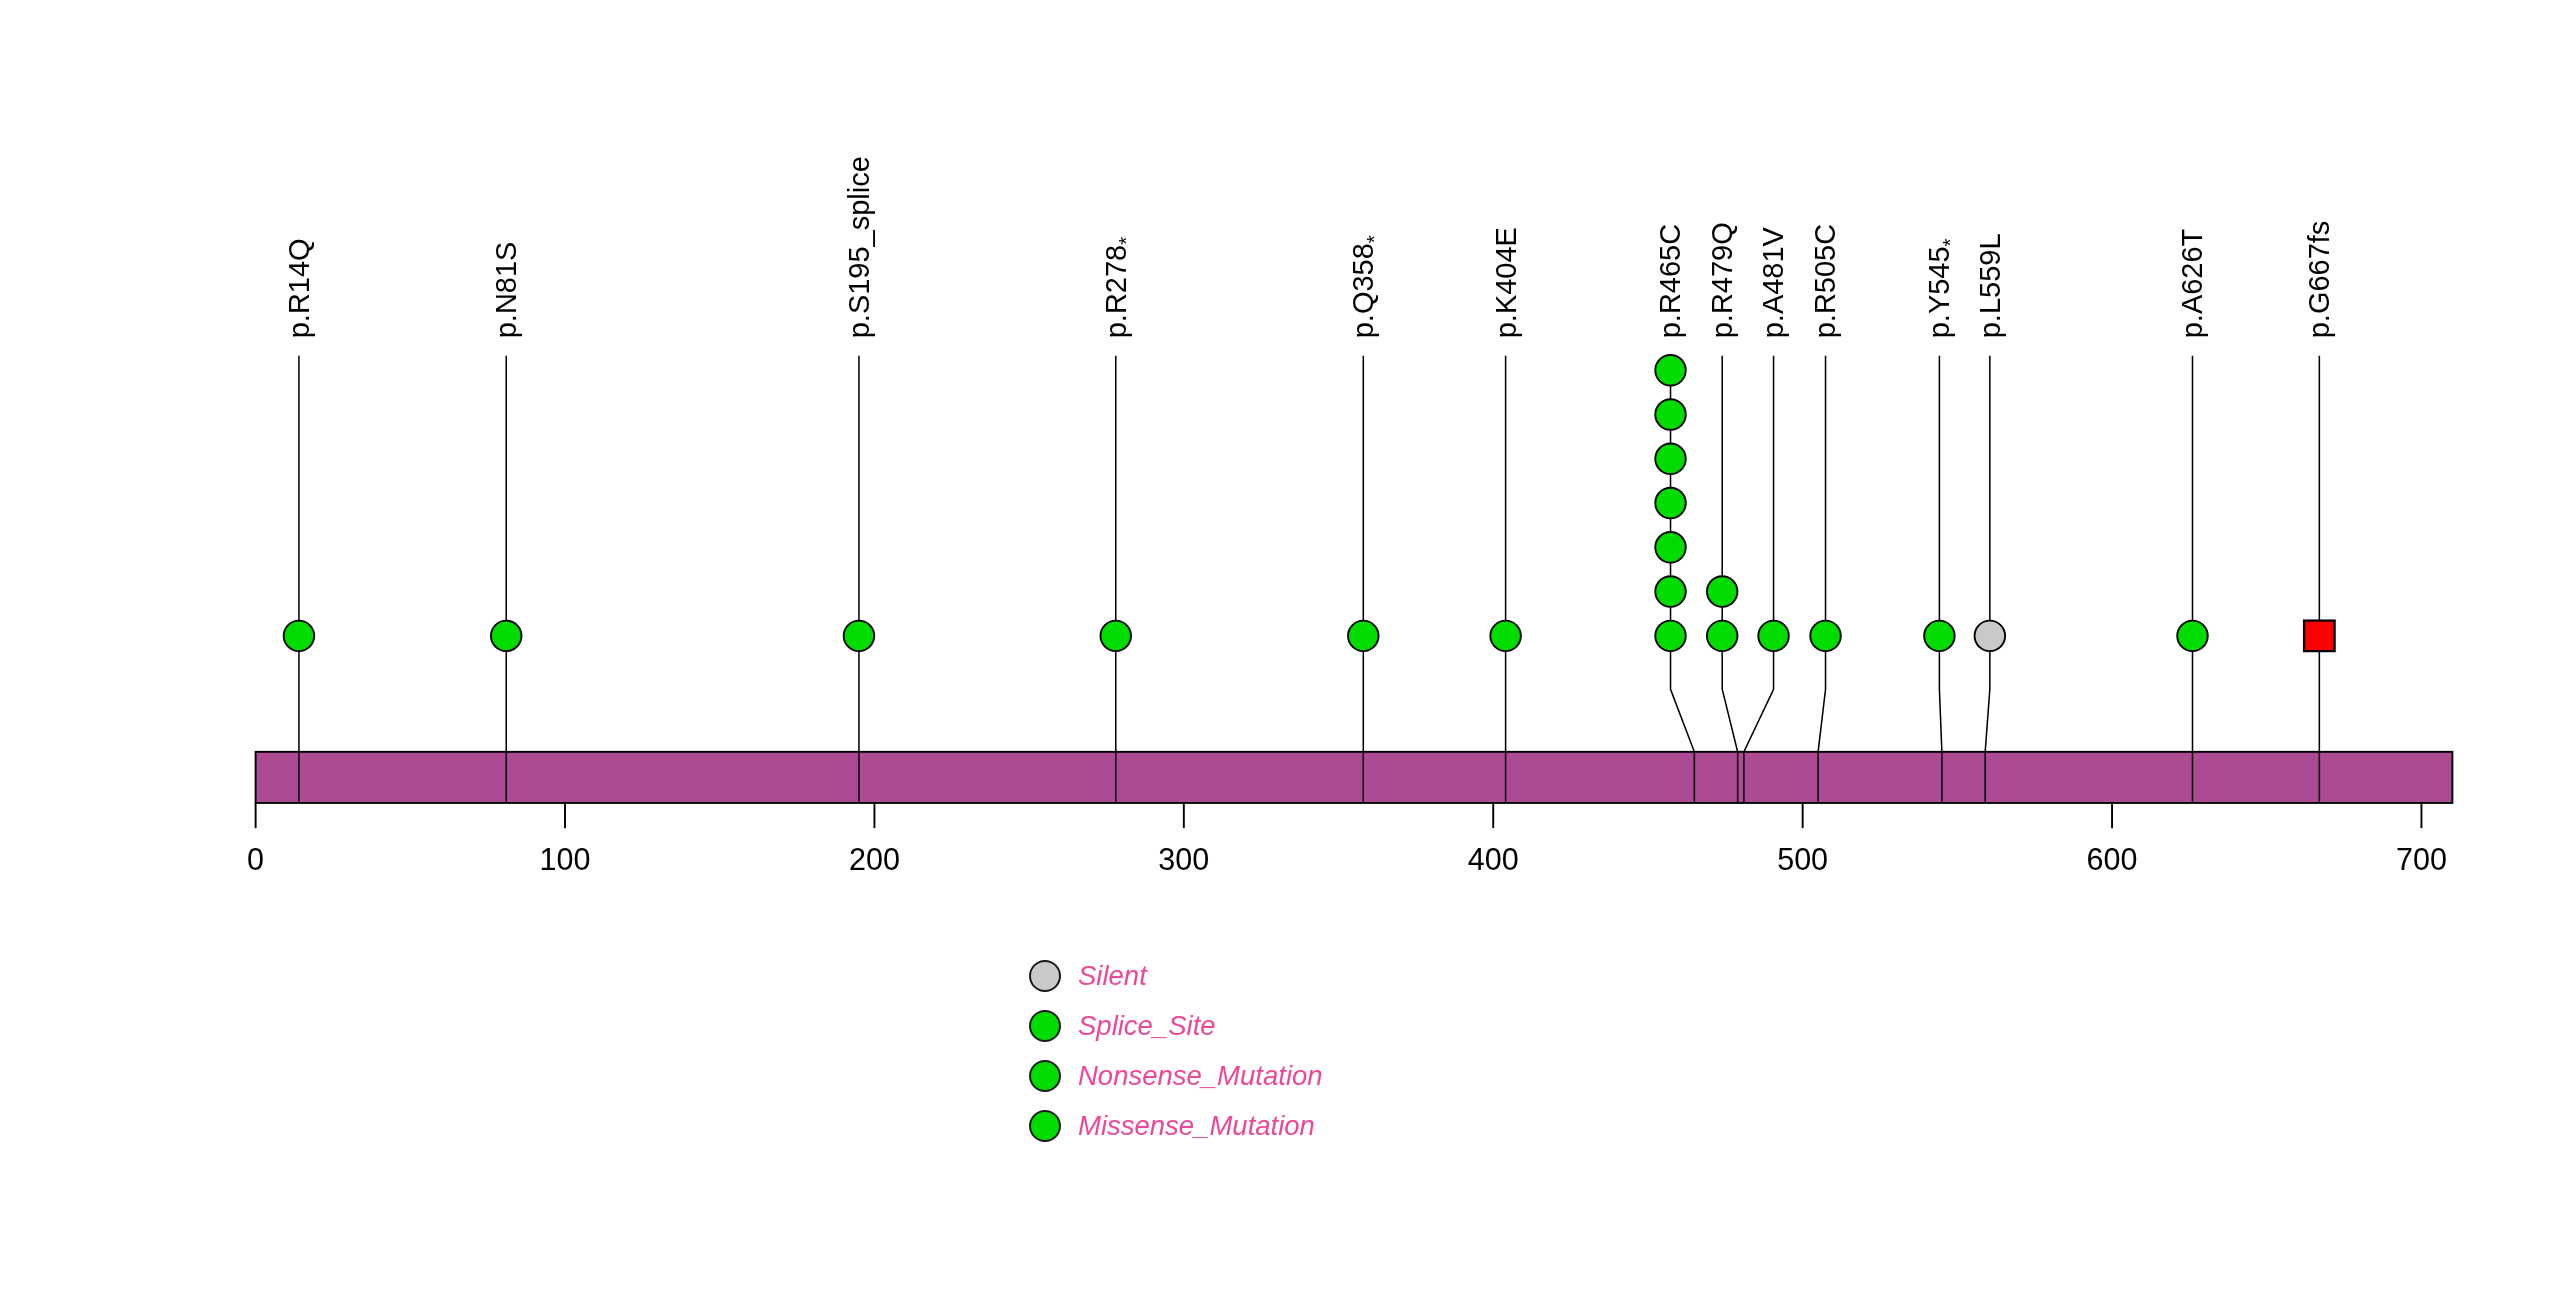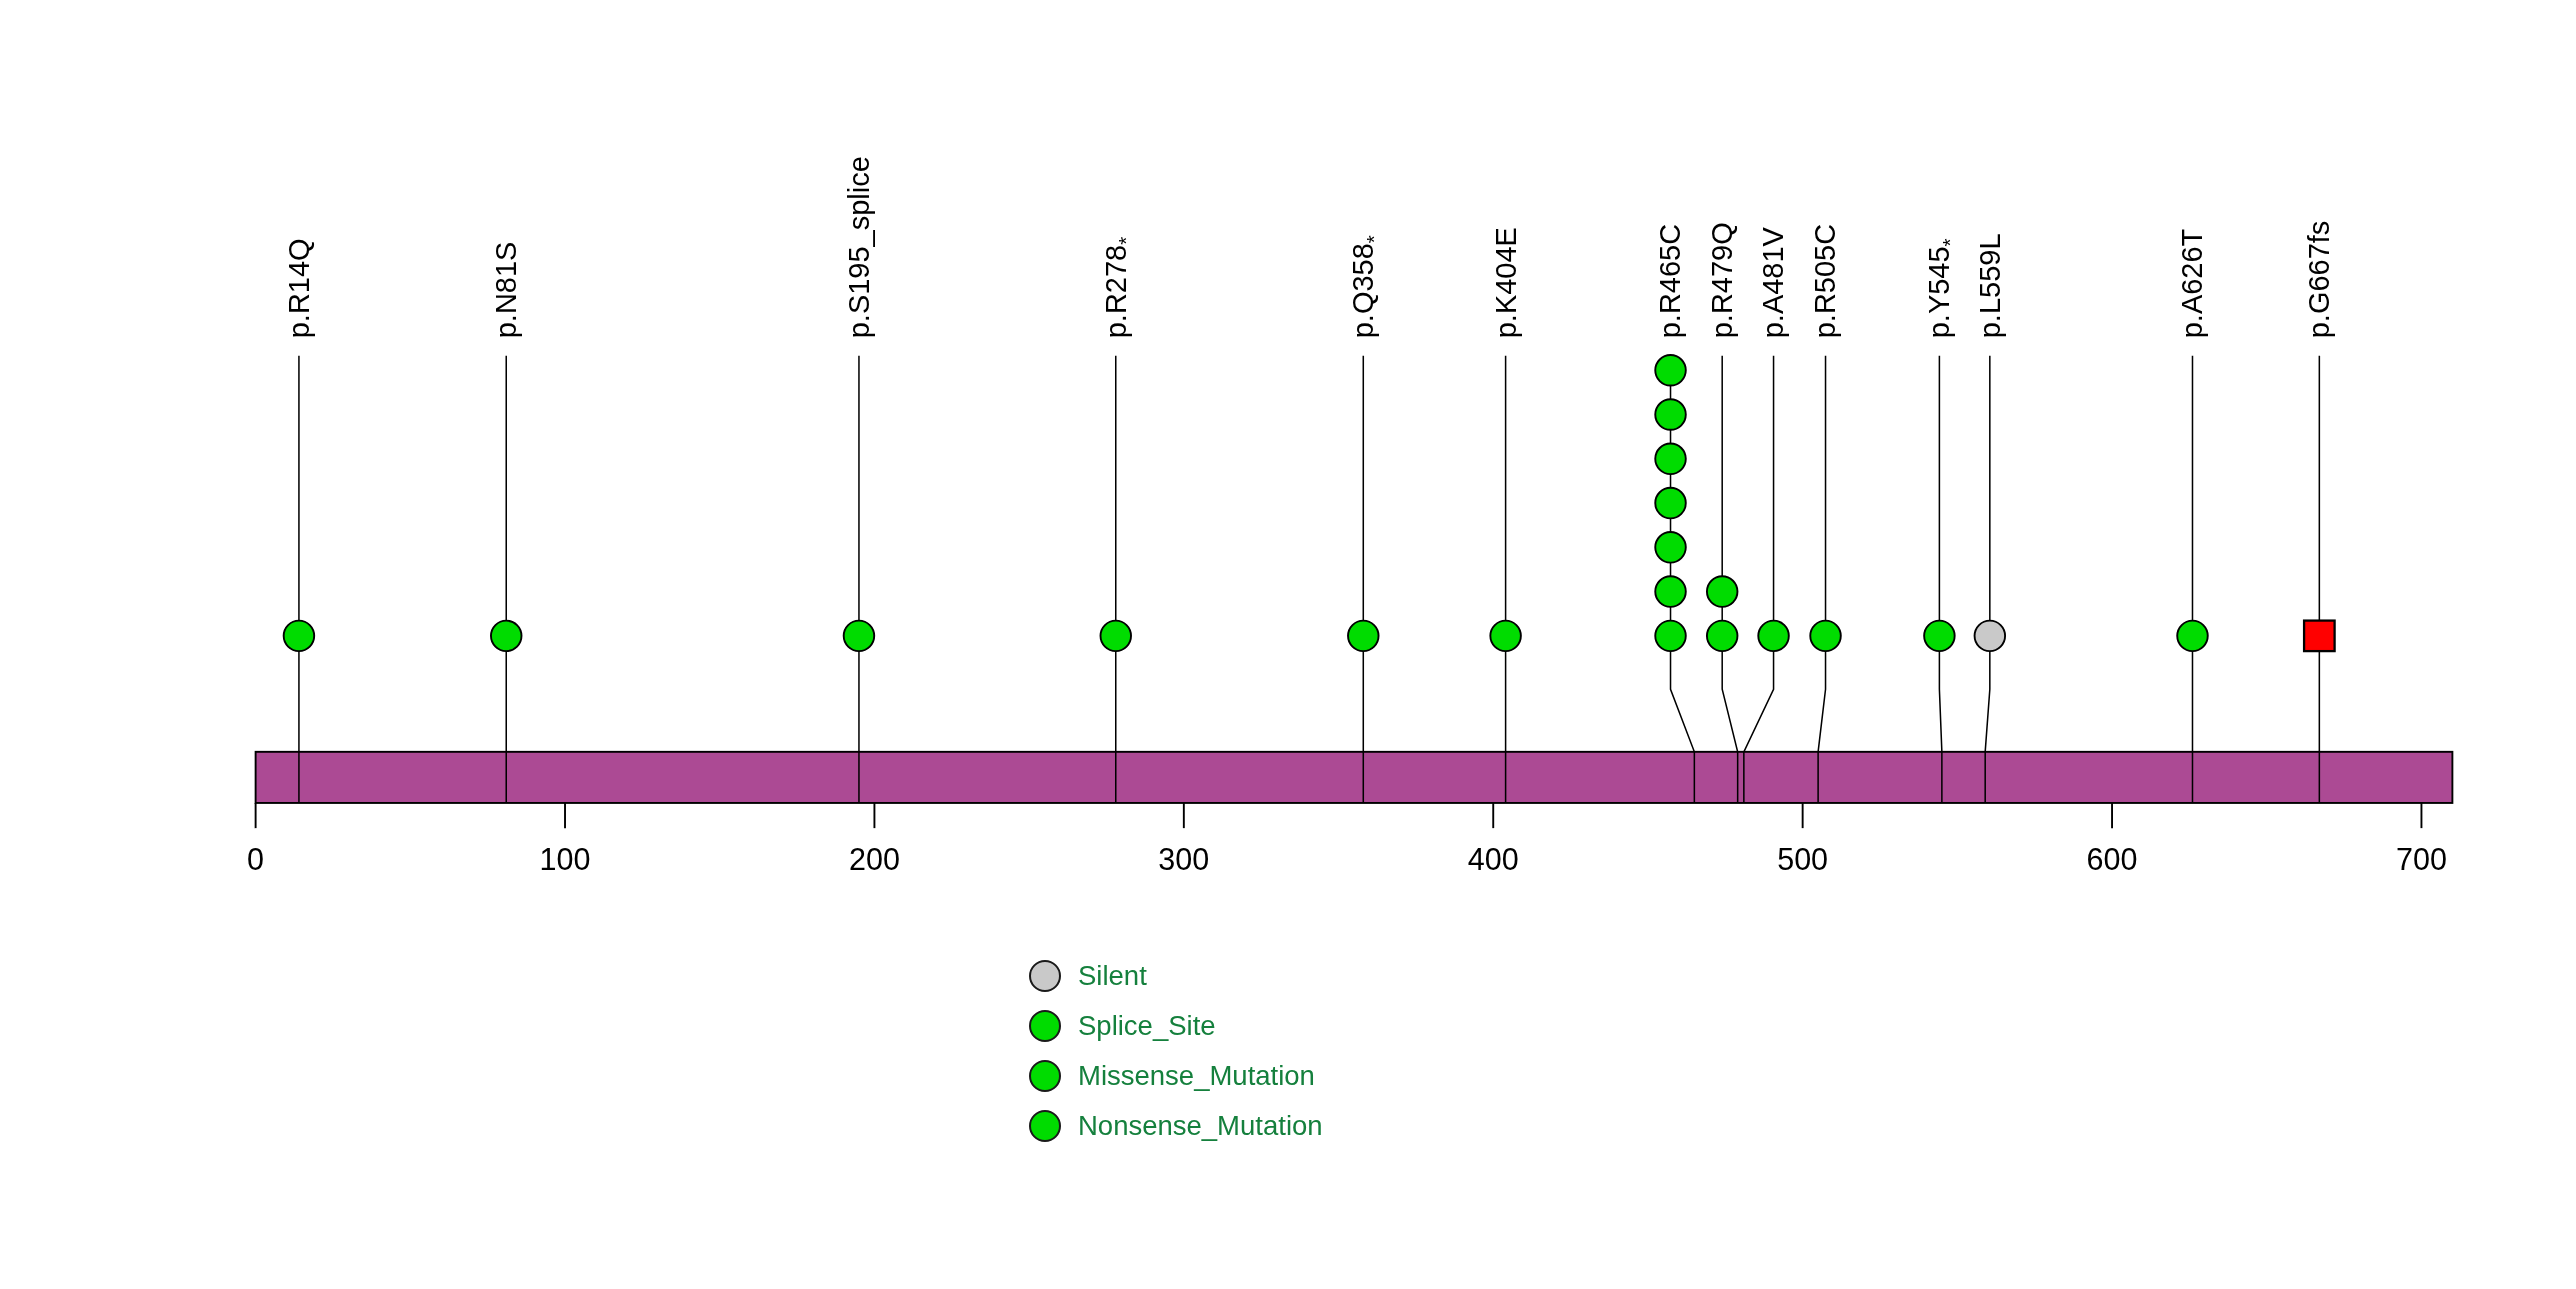--- a/index.html
+++ b/index.html
@@ -27,22 +27,23 @@
     height: 32px;
     box-sizing: border-box;
     border: 2.3px solid #1a1a1a;
     border-radius: 50%;
     flex: 0 0 auto;
   }
   .legend-marker.square { border-radius: 0; width: 30.5px; height: 30.5px; margin: 0.8px; }
   .legend-label {
     margin-left: 17px;
     font-size: 27.5px;
-    color: #15803d;
+    color: #ec4899;
     white-space: nowrap;
+    font-style: italic;
   }
 </style>
 </head>
 <body>
 
 <div class="figure">
   <svg class="plot-svg" id="plot" width="2576" height="1290" viewBox="0 0 3376 1690" xmlns="http://www.w3.org/2000/svg">
       <rect x="335" y="985" width="2879" height="67" fill="#AC4A94" stroke="#000000" stroke-width="2.5"></rect>
       <line x1="335" x2="335" y1="1052" y2="1085" stroke="#000" stroke-width="2.5"></line>
       <text x="335" y="1140" text-anchor="middle" font-size="40" fill="#000" font-family="&quot;Liberation Sans&quot;, sans-serif">0</text>
@@ -171,21 +172,21 @@
     <div class="legend-row">
       <span class="legend-marker" style="background: rgb(201, 201, 201);"></span>
       <span class="legend-label">Silent</span>
     </div>
     <div class="legend-row">
       <span class="legend-marker" style="background: rgb(0, 220, 0);"></span>
       <span class="legend-label">Splice_Site</span>
     </div>
     <div class="legend-row">
       <span class="legend-marker" style="background: rgb(0, 220, 0);"></span>
-      <span class="legend-label">Missense_Mutation</span>
+      <span class="legend-label">Nonsense_Mutation</span>
     </div>
     <div class="legend-row">
       <span class="legend-marker" style="background: rgb(0, 220, 0);"></span>
-      <span class="legend-label">Nonsense_Mutation</span>
+      <span class="legend-label">Missense_Mutation</span>
     </div>
   </div>
 </div>
 
 
 </body></html>

